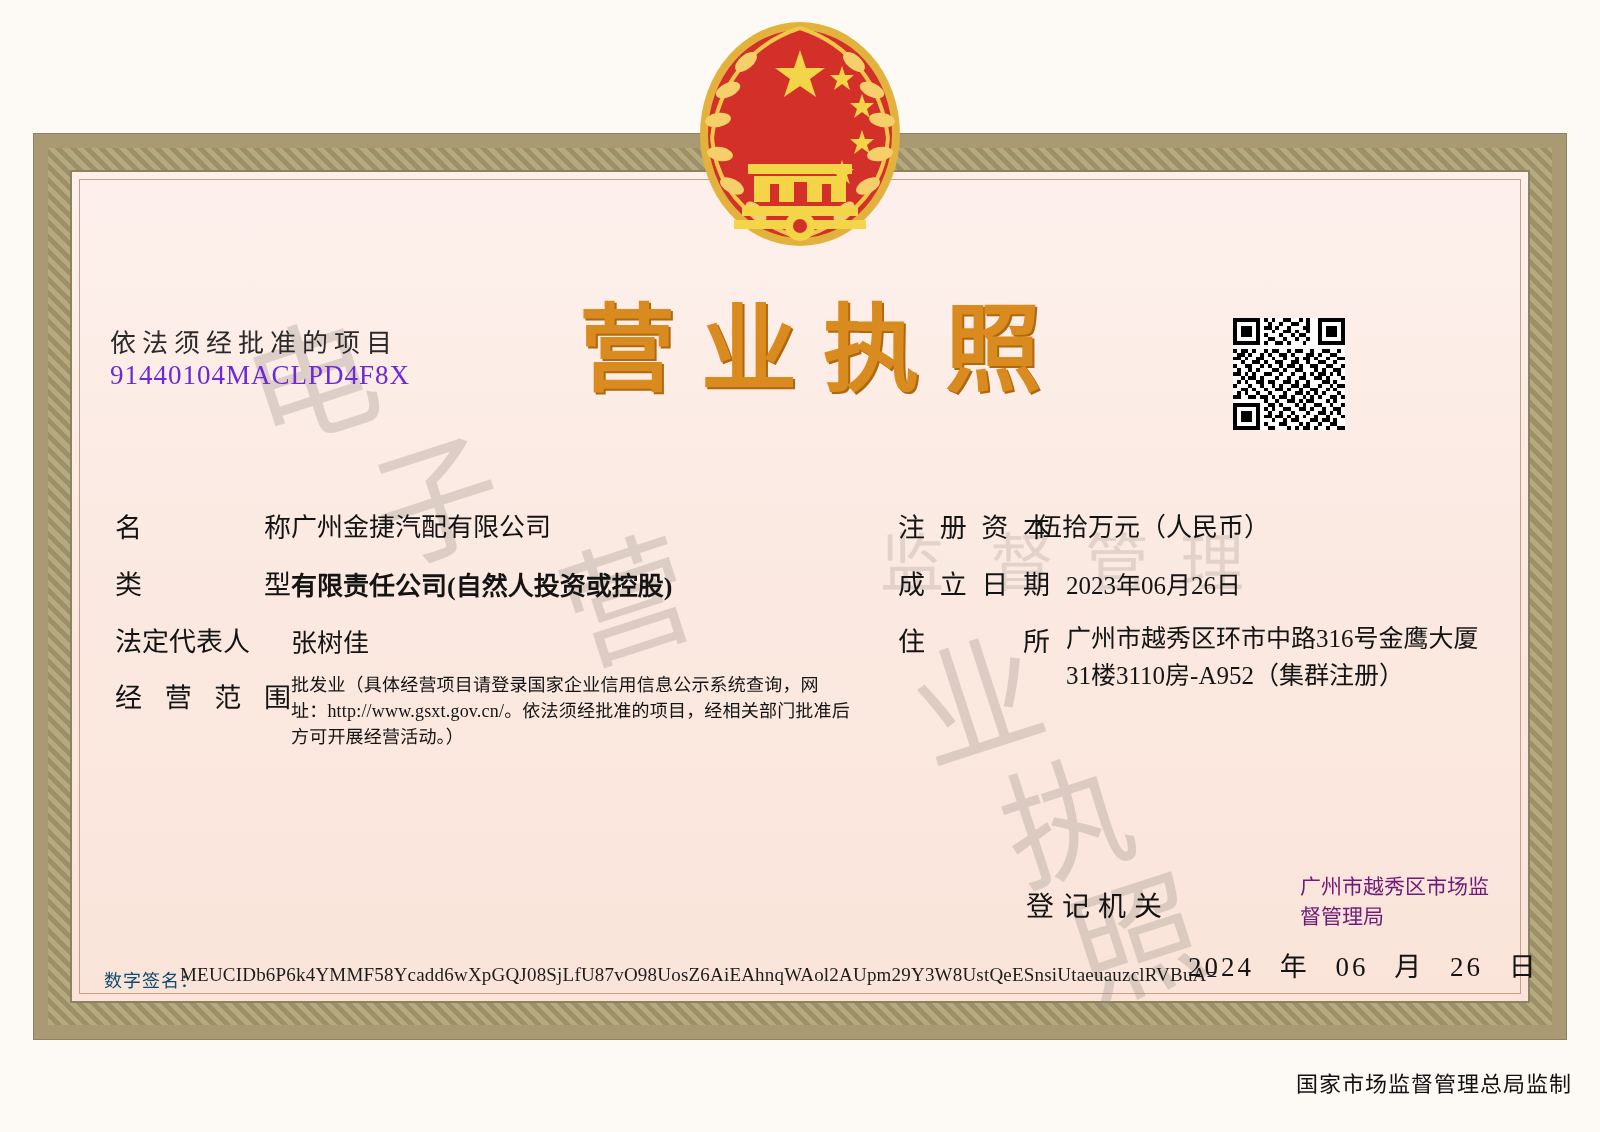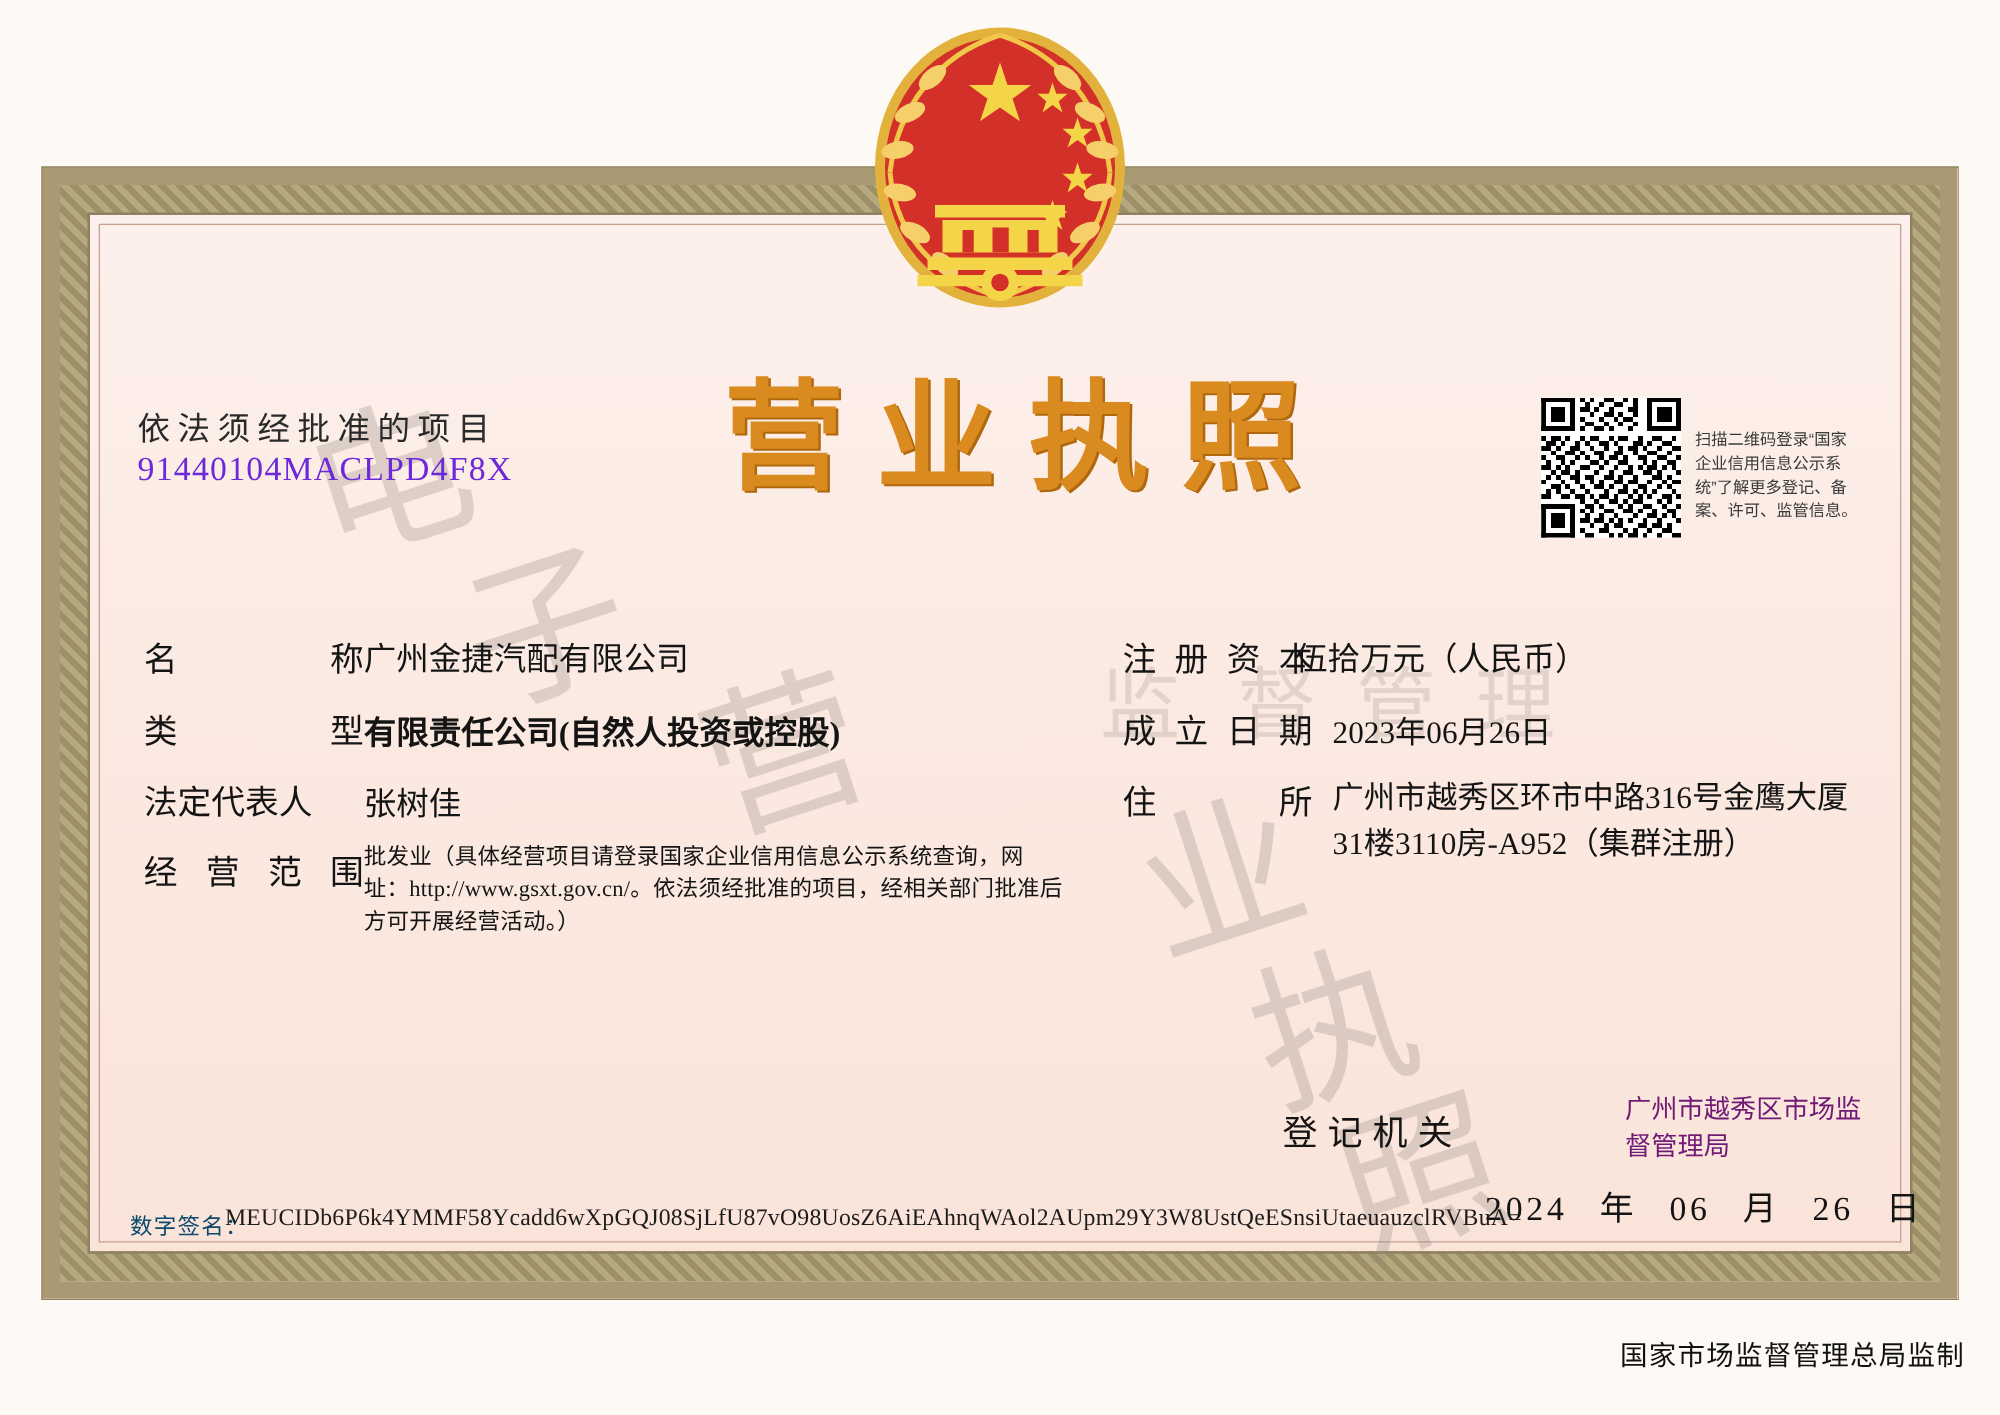--- a/index.html
+++ b/index.html
@@ -568,21 +568,20 @@
         <rect x="9" y="28" width="2" height="1"></rect>
           <rect x="14" y="28" width="1" height="1"></rect>
           <rect x="16" y="28" width="1" height="1"></rect>
           <rect x="18" y="28" width="2" height="1"></rect>
           <rect x="21" y="28" width="1" height="1"></rect>
           <rect x="24" y="28" width="1" height="1"></rect>
           <rect x="27" y="28" width="2" height="1"></rect>
       </g>
     </svg>
   </div>
-  <div class="qr-note">扫描二维码登录“国家企业信用信息公示系统”了解更多登记、备案、许可、监管信息。</div>
 
   <div class="field-label lbl-name">
     <span>名</span>
     <span>称</span>
   </div>
   <div class="field-value val-name">广州金捷汽配有限公司</div>
 
   <div class="field-label lbl-type">
     <span>类</span>
     <span>型</span>

